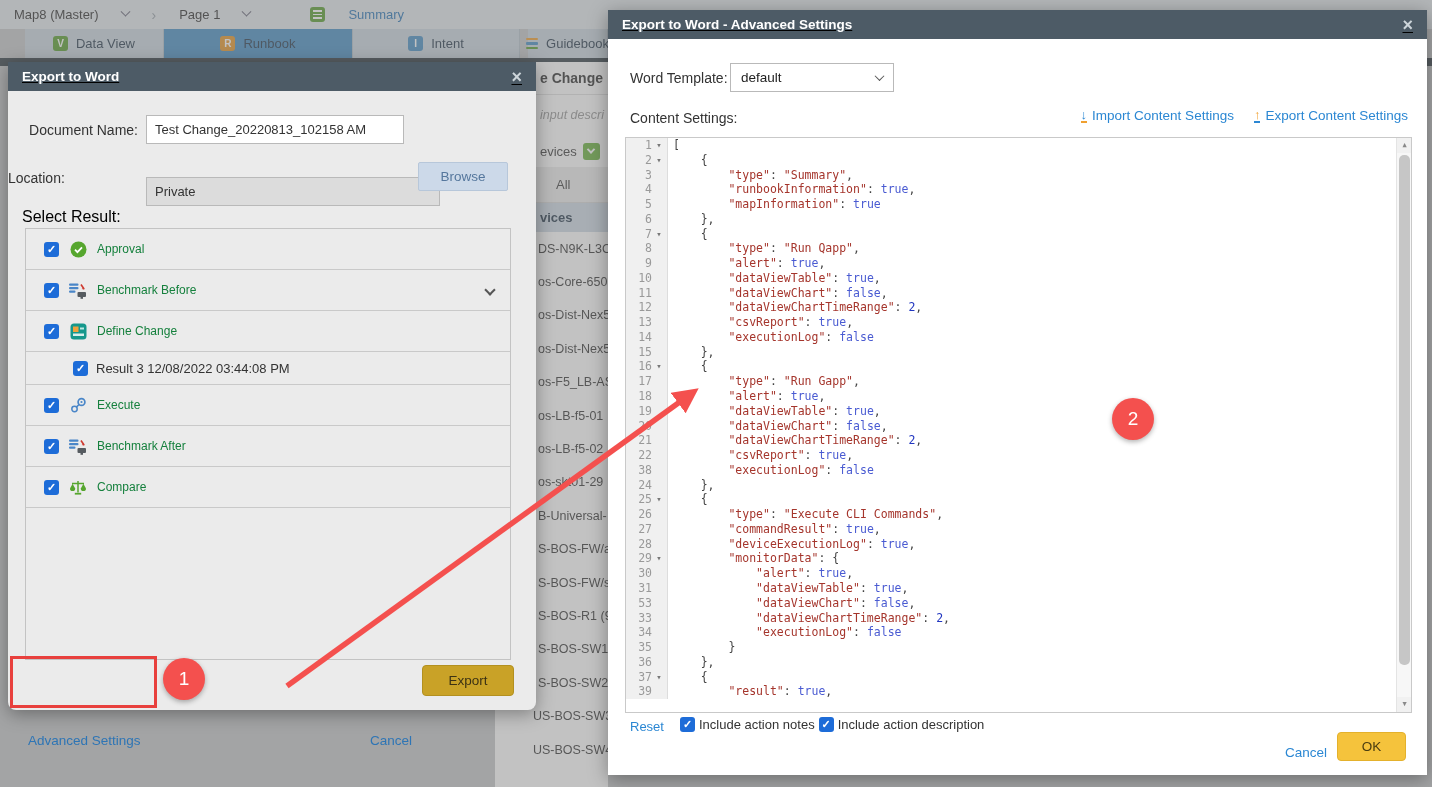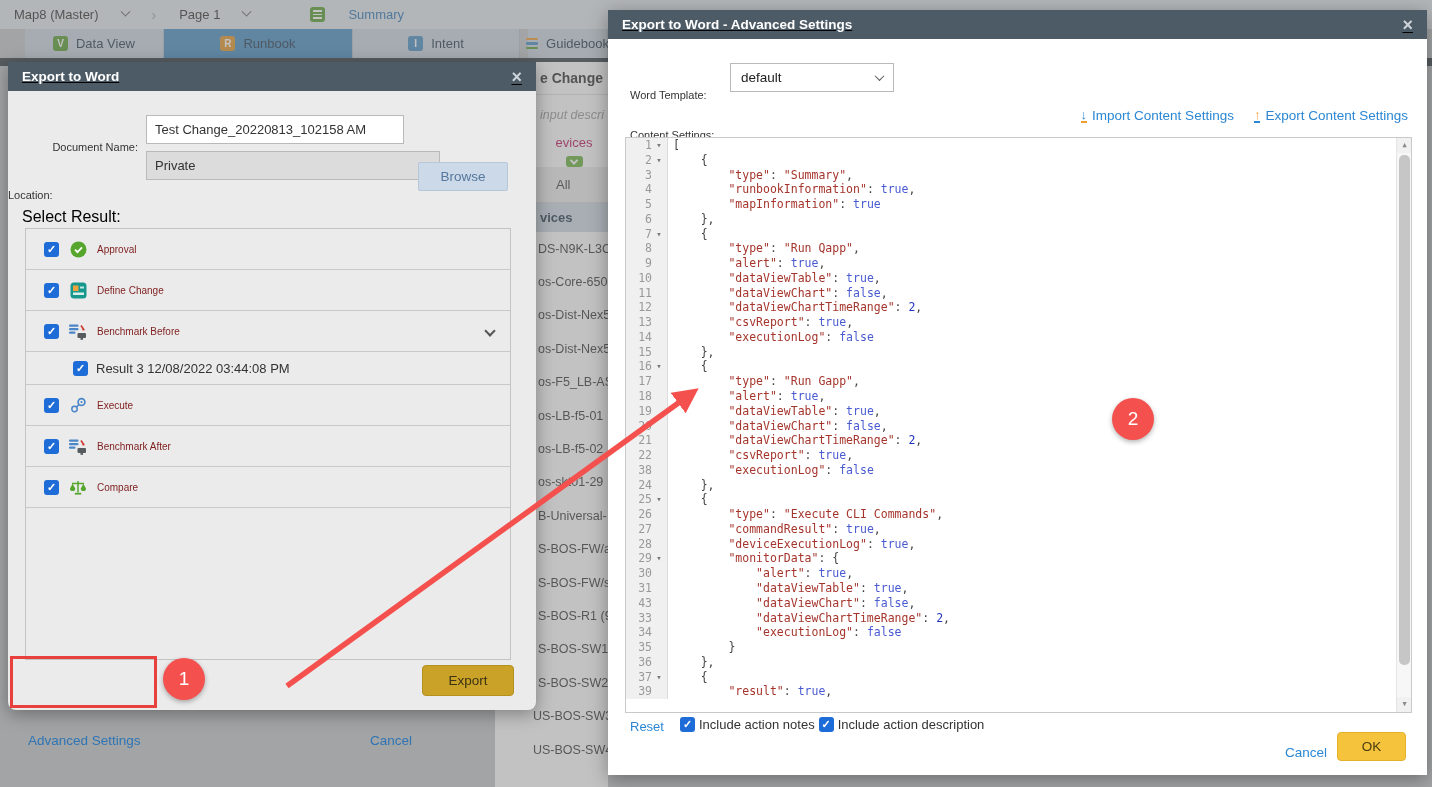--- a/index.html
+++ b/index.html
@@ -17,47 +17,47 @@
   .tab{position:absolute;top:0;height:29px;display:flex;align-items:center;justify-content:center;gap:8px;font-size:13px;color:#2c3e50;background:#ccd7df;border-right:1px solid #b5c2cc;}
   .tab.active{background:#4a90c5;}
   .tab-ico{width:15px;height:15px;border-radius:3px;color:#fff;font-size:10px;font-weight:bold;display:inline-flex;align-items:center;justify-content:center;}
   .gb-ico{display:inline-flex;flex-direction:column;gap:2px;}
   .gb-ico i{display:block;width:12px;height:2.5px;border-radius:1px;}
   #darkstrip{position:absolute;left:0;top:58px;width:100%;height:8px;background:#39434b;}
   
   #mid-panel{position:absolute;left:495px;top:62px;width:113px;height:725px;background:#fff;overflow:hidden;}
   #panel-header{height:33px;background:#fff;border-bottom:1px solid #e2e2e2;display:flex;align-items:center;padding-left:45px;font-weight:bold;font-size:14px;color:#333;}
   #panel-desc{height:40px;display:flex;align-items:center;padding-left:45px;font-style:italic;color:#9a9a9a;font-size:12.5px;}
-  #panel-devfilter{height:32px;display:flex;align-items:center;padding-left:45px;gap:6px;color:#be185d;font-size:13px;flex-direction:column;}
+  #panel-devfilter{height:32px;display:flex;align-items:center;padding-left:45px;gap:6px;color:#404040;font-size:13px;}
   .green-dd{width:17px;height:17px;background:#6cb33f;border-radius:3px;display:inline-flex;align-items:center;justify-content:center;}
   .green-dd .chev{width:6px;height:6px;border-right:2px solid #fff;border-bottom:2px solid #fff;transform:rotate(45deg) translate(-1px,-1px);}
   #panel-alltab{height:36px;background:#ededed;display:flex;align-items:center;padding-left:61px;font-size:13px;color:#444;border-bottom:1px solid #d8d8d8;}
   #panel-listheader{height:29px;background:#cfdbe5;display:flex;align-items:center;padding-left:45px;font-weight:bold;font-size:13px;color:#2c3e50;}
   .dev-row{height:33.4px;display:flex;align-items:center;padding-left:43px;font-size:12.5px;color:#3a3a3a;white-space:nowrap;gap:5px;}
   .dev-row.iconed{padding-left:33px;}
   
   #backdrop{position:absolute;inset:0;background:rgba(122,122,122,0.46);z-index:10;}
   
   .dlg{position:absolute;background:#ebebeb;box-shadow:0 4px 18px rgba(0,0,0,.35);text-decoration:underline;}
   .dlg-header{height:29px;background:#4d5b66;color:#fff;display:flex;align-items:center;padding:0 14px;font-size:13.5px;font-weight:600;}
   .dlg-x{margin-left:auto;color:#cdd5da;font-size:18px;line-height:1;cursor:pointer;}
   #dlg-export{left:8px;top:62px;width:528px;height:648px;border-radius:2px 2px 8px 8px;z-index:20;}
   #dlg-adv{left:608px;top:10px;width:819px;height:765px;background:#fff;z-index:30;}
-  label.frm{font-size:11px;color:#333;margin-top:19px;}
+  label.frm{font-size:14px;color:#333;}
   .frm-input{border:1px solid #b9b9b9;background:#fff;font-size:13px;color:#333;padding:0 8px;font-family:"Liberation Sans",sans-serif;}
   .link{color:#2e75b5;font-size:13.5px;cursor:pointer;}
   .btn-gold{background:#c9a227;border:1px solid #b3901f;border-radius:4px;color:#3c3214;font-size:13.5px;display:flex;align-items:center;justify-content:center;cursor:pointer;}
   .btn-yellow{background:#f5c33c;border:1px solid #e4b12c;border-radius:4px;color:#4a3d10;font-size:13.5px;display:flex;align-items:center;justify-content:center;cursor:pointer;}
   .cb{width:15px;height:15px;background:#1d6cd8;border-radius:3px;display:inline-flex;align-items:center;justify-content:center;color:#fff;font-size:11px;font-weight:bold;flex:none;}
   .cb::after{content:"✓";}
   #listbox{position:absolute;left:17px;top:166px;width:486px;height:432px;border:1px solid #c3c3c3;overflow:hidden;}
   .res-row{height:41px;display:flex;align-items:center;gap:10px;padding:0 16px 0 18px;border-bottom:1px solid #cncnc;}
   .res-row,.res-sub{border-bottom:1px solid #c9c9c9;}
   .res-sub{height:33px;display:flex;align-items:center;gap:8px;padding-left:47px;}
-  .res-label{color:#7f1d1d;font-size:10px;}
+  .res-label{color:#15803d;font-size:12px;}
   .res-sub .res-label{color:#333;font-size:13px;}
   .row-chev{margin-left:auto;width:8px;height:8px;border-right:2px solid #555;border-bottom:2px solid #555;transform:rotate(45deg);}
   .res-ico{width:18px;height:17px;display:inline-flex;align-items:center;justify-content:center;flex:none;}
   
   #wt-select{position:absolute;left:122px;top:53px;width:164px;height:29px;border:1px solid #b9b9b9;background:#fff;display:flex;align-items:center;padding:0 28px 0 10px;font-size:13.5px;color:#222;cursor:pointer;}
   #wt-select .chev{position:absolute;right:10px;width:7px;height:7px;border-right:1.5px solid #555;border-bottom:1.5px solid #555;transform:rotate(45deg) translate(-1px,-1px);}
   .io-link{display:inline-flex;align-items:center;gap:5px;color:#2b87d3;font-size:13.5px;cursor:pointer;}
   .io-ico{font-size:13px;font-weight:bold;}
   
   #editor{position:absolute;left:17px;top:127px;width:787px;height:576px;border:1px solid #c9c9c9;background:#fff;overflow:hidden;font-family:"DejaVu Sans Mono",monospace;font-size:11.5px;line-height:14.77px;}
@@ -193,62 +193,62 @@
 <div id="backdrop"></div>
 
 <div class="dlg" id="dlg-export">
   <div class="dlg-header">
     <span>Export to Word</span>
     <span class="dlg-x">×</span>
   </div>
   <label class="frm abs" style="left:0;top:60px;width:130px;text-align:right;">Document Name:</label>
   <input class="frm-input abs" style="left: 138px; top: 53px; width: 258px; height: 29px;" value="Test Change_20220813_102158 AM">
   <label class="frm abs" style="left:0;top:108px;width:130px;text-align:left;">Location:</label>
-  <input class="frm-input abs" style="left: 138px; top: 89px; width: 294px; height: 29px; background: rgb(220, 220, 220);" readonly="" value="Private">
+  <input class="frm-input abs" style="left: 138px; top: 115px; width: 294px; height: 29px; background: rgb(220, 220, 220);" readonly="" value="Private">
   <div class="abs" style="left:410px;top:100px;width:90px;height:29px;background:#ccd9e9;border:1px solid #b7c7da;border-radius:2px;color:#55779d;font-size:13.5px;display:flex;align-items:center;justify-content:center;cursor:pointer;">Browse</div>
   <div class="frm abs" style="left:14px;top:146px;">Select Result:</div>
   <div id="listbox">
       <div class="res-row">
         <span class="cb"></span>
         <span class="res-ico">
           <svg width="17" height="17">
             <circle cx="8.5" cy="8.5" r="8" fill="#56a62e"></circle>
             <path d="M5 8.7l2.4 2.4 4.6-4.8" stroke="#fff" stroke-width="1.8" fill="none"></path>
           </svg>
         </span>
         <span class="res-label">Approval</span>
-      </div>
-      <div class="res-row">
-        <span class="cb"></span>
-        <span class="res-ico">
-          <svg width="17" height="17">
-            <rect x="0.5" y="0.5" width="16" height="16" rx="3.5" fill="#16988c"></rect>
-            <rect x="3" y="3.5" width="5.5" height="5.5" fill="#f0a23c"></rect>
-            <rect x="10" y="4.5" width="4" height="2" fill="#bfe8e2"></rect>
-            <rect x="3" y="10.5" width="11" height="2.5" fill="#d8efec"></rect>
-          </svg>
-        </span>
-        <span class="res-label">Define Change</span>
       </div>
       <div class="res-row">
         <span class="cb"></span>
         <span class="res-ico">
           <svg width="18" height="17">
             <rect x="0" y="1.5" width="9.5" height="2.2" rx="1" fill="#4a86c8"></rect>
             <rect x="0" y="5" width="9.5" height="2.2" rx="1" fill="#4a86c8"></rect>
             <rect x="0" y="8.5" width="6.5" height="2.2" rx="1" fill="#4a86c8"></rect>
             <path d="M12 2.5l3 4.5" stroke="#cf3a30" stroke-width="1.6"></path>
             <path d="M15.4 7.6l-2.8-.5 2.4-1.6z" fill="#cf3a30"></path>
             <rect x="8.5" y="10" width="8.5" height="5" rx="1" fill="#565b60"></rect>
             <rect x="11.5" y="15" width="2.5" height="1.8" fill="#565b60"></rect>
           </svg>
         </span>
         <span class="res-label">Benchmark Before</span>
         <span class="row-chev"></span>
       </div>
+      <div class="res-row">
+        <span class="cb"></span>
+        <span class="res-ico">
+          <svg width="17" height="17">
+            <rect x="0.5" y="0.5" width="16" height="16" rx="3.5" fill="#16988c"></rect>
+            <rect x="3" y="3.5" width="5.5" height="5.5" fill="#f0a23c"></rect>
+            <rect x="10" y="4.5" width="4" height="2" fill="#bfe8e2"></rect>
+            <rect x="3" y="10.5" width="11" height="2.5" fill="#d8efec"></rect>
+          </svg>
+        </span>
+        <span class="res-label">Define Change</span>
+      </div>
       <div class="res-sub">
         <span class="cb"></span>
         <span class="res-label">Result 3 12/08/2022 03:44:08 PM</span>
       </div>
       <div class="res-row">
         <span class="cb"></span>
         <span class="res-ico">
           <svg width="17" height="17">
             <circle cx="11.5" cy="5" r="3.4" fill="none" stroke="#4a86c8" stroke-width="1.7"></circle>
             <circle cx="11.5" cy="5" r="1.1" fill="#4a86c8"></circle>
@@ -527,21 +527,21 @@
         </div>
         <div class="cm-line">
           <span class="cm-gutter">
             <span class="cm-num">31</span>
             <span class="cm-fold"></span>
           </span>
           <span class="cm-code">            <span class="tk-s">"dataViewTable"</span>: <span class="tk-b">true</span>,</span>
         </div>
         <div class="cm-line">
           <span class="cm-gutter">
-            <span class="cm-num">43</span>
+            <span class="cm-num">53</span>
             <span class="cm-fold"></span>
           </span>
           <span class="cm-code">            <span class="tk-s">"dataViewChart"</span>: <span class="tk-b">false</span>,</span>
         </div>
         <div class="cm-line">
           <span class="cm-gutter">
             <span class="cm-num">33</span>
             <span class="cm-fold"></span>
           </span>
           <span class="cm-code">            <span class="tk-s">"dataViewChartTimeRange"</span>: <span class="tk-n">2</span>,</span>

